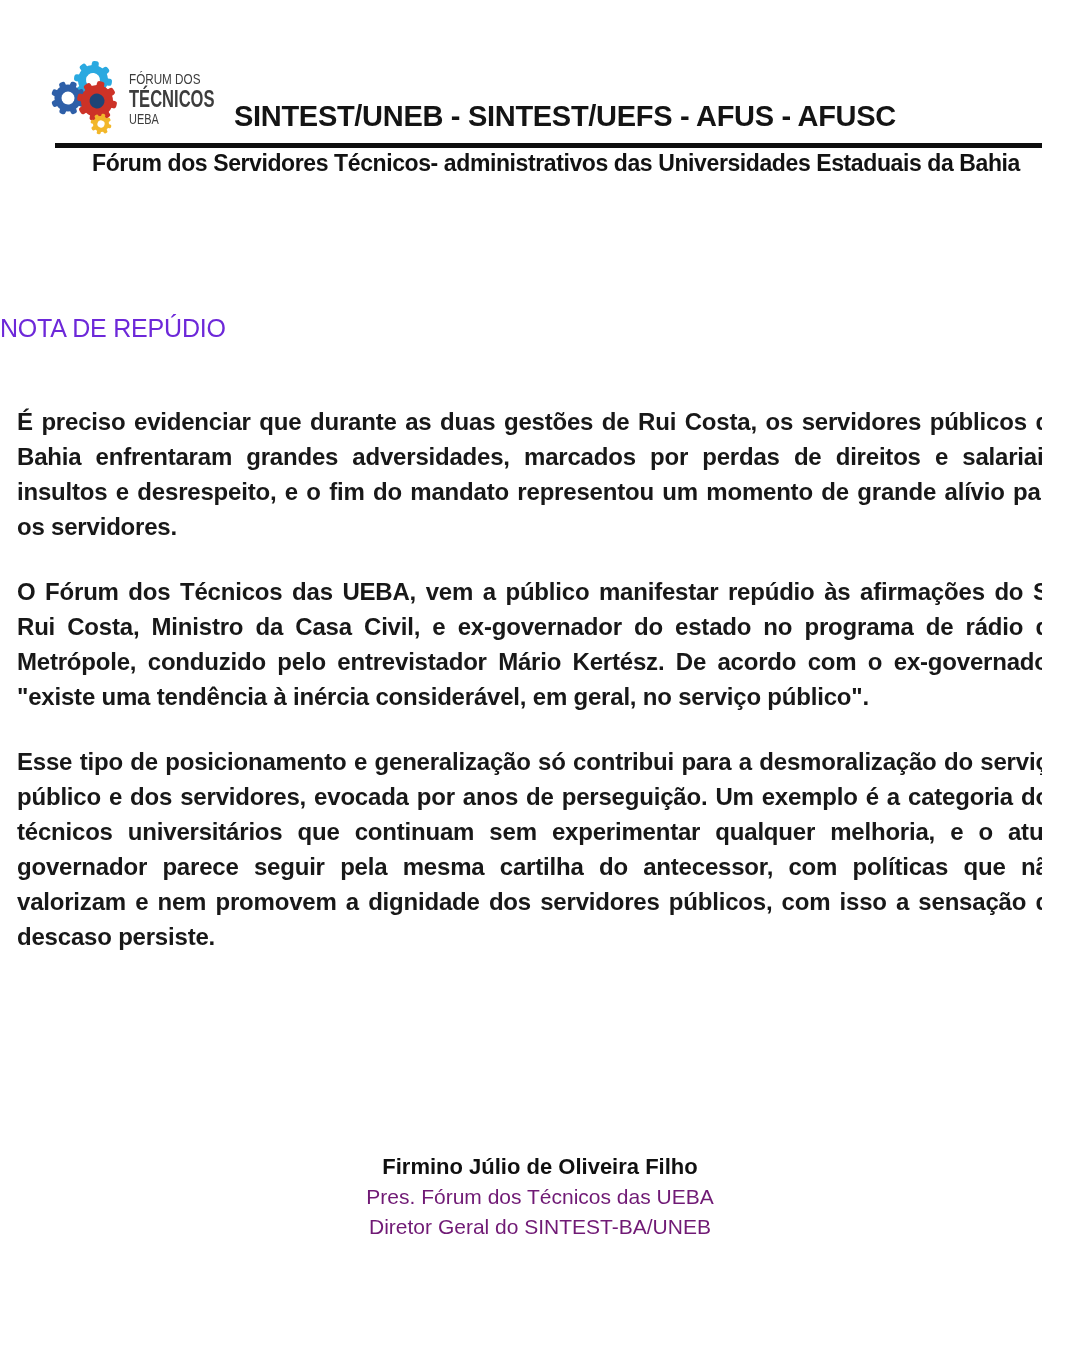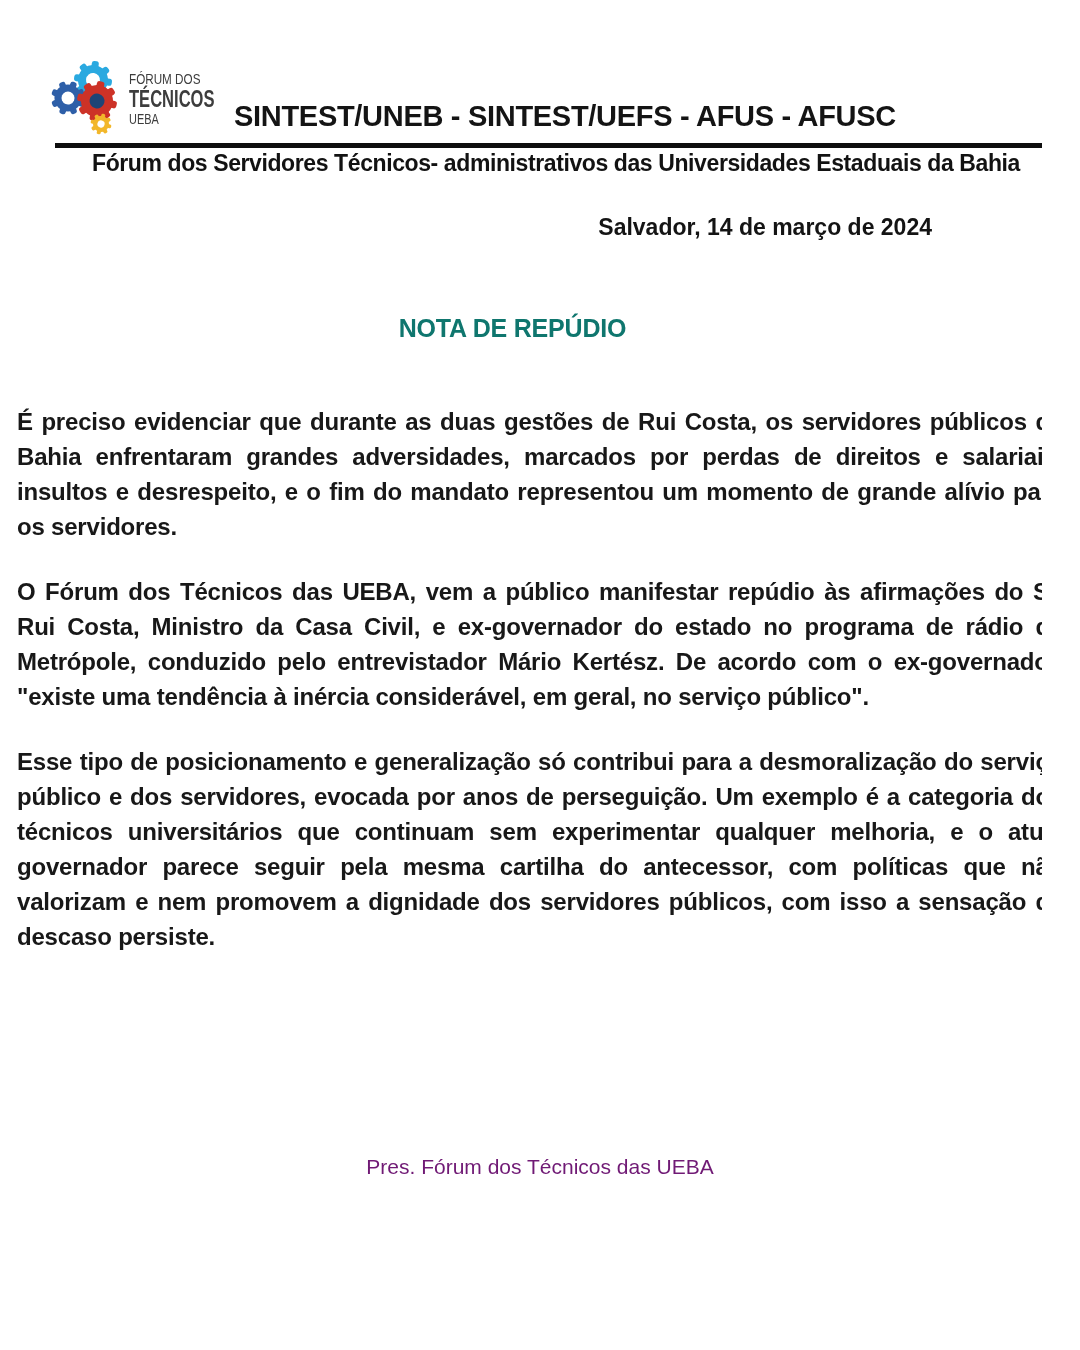--- a/index.html
+++ b/index.html
@@ -30,22 +30,22 @@
     text-align: center; font-size: 23px; font-weight: 700;
     letter-spacing: -0.4px; color: #121212; white-space: nowrap;
   }
   .dateline {
     position: absolute; top: 214px; right: 110px;
     font-size: 23px; font-weight: 700; color: #141414;
     white-space: nowrap;
   }
   .doc-title {
     position: absolute; top: 314px; left: 0; width: 1025px;
-    text-align: center; font-size: 25px; font-weight: 700;
-    letter-spacing: -0.2px; color: #0f766e;
+    text-align: left; font-size: 25px; font-weight: 400;
+    letter-spacing: -0.2px; color: #6d28d9;
   }
   .body-text {
     position: absolute; left: 17px; top: 404px; width: 1046px;
     font-size: 24px; font-weight: 700; line-height: 35px;
     text-align: justify; color: #181818; letter-spacing: -0.2px;
   }
   .body-text p { margin: 0 0 30px 0; }
   .signature {
     position: absolute; top: 1152px; left: 30px; width: 1020px;
     text-align: center;
@@ -106,27 +106,28 @@
       <text font-family="Liberation Sans, sans-serif" font-size="14" font-weight="400" fill="#3d3d3d">UEBA</text>
     </g>
   </svg>
 
   <div class="acronyms">SINTEST/UNEB - SINTEST/UEFS - AFUS - AFUSC</div>
 
   <div class="divider"></div>
 
   <div class="subtitle">Fórum dos Servidores Técnicos- administrativos das Universidades Estaduais da Bahia</div>
 
-  <div class="dateline">Salvador, 14 de março de 2024</div>
 
   <div class="doc-title">NOTA DE REPÚDIO</div>
 
   <div class="body-text">
     <p>É preciso evidenciar que durante as duas gestões de Rui Costa, os servidores públicos da Bahia enfrentaram grandes adversidades, marcados por perdas de direitos e salariais, insultos e desrespeito, e o fim do mandato representou um momento de grande alívio para os servidores.</p>
     <p>O Fórum dos Técnicos das UEBA, vem a público manifestar repúdio às afirmações do Sr. Rui Costa, Ministro da Casa Civil, e ex-governador do estado no programa de rádio da Metrópole, conduzido pelo entrevistador Mário Kertész. De acordo com o ex-governador, "existe uma tendência à inércia considerável, em geral, no serviço público".</p>
     <p>Esse tipo de posicionamento e generalização só contribui para a desmoralização do serviço público e dos servidores, evocada por anos de perseguição. Um exemplo é a categoria dos técnicos universitários que continuam sem experimentar qualquer melhoria, e o atual governador parece seguir pela mesma cartilha do antecessor, com políticas que não valorizam e nem promovem a dignidade dos servidores públicos, com isso a sensação de descaso persiste.</p>
   </div>
 
   <div class="signature">
+    <div class="sig-name">Firmino Júlio de Oliveira Filho</div>
     <div class="sig-role">Pres. Fórum dos Técnicos das UEBA</div>
+    <div class="sig-role">Diretor Geral do SINTEST-BA/UNEB</div>
   </div>
 
 </div>
 
 </body></html>

